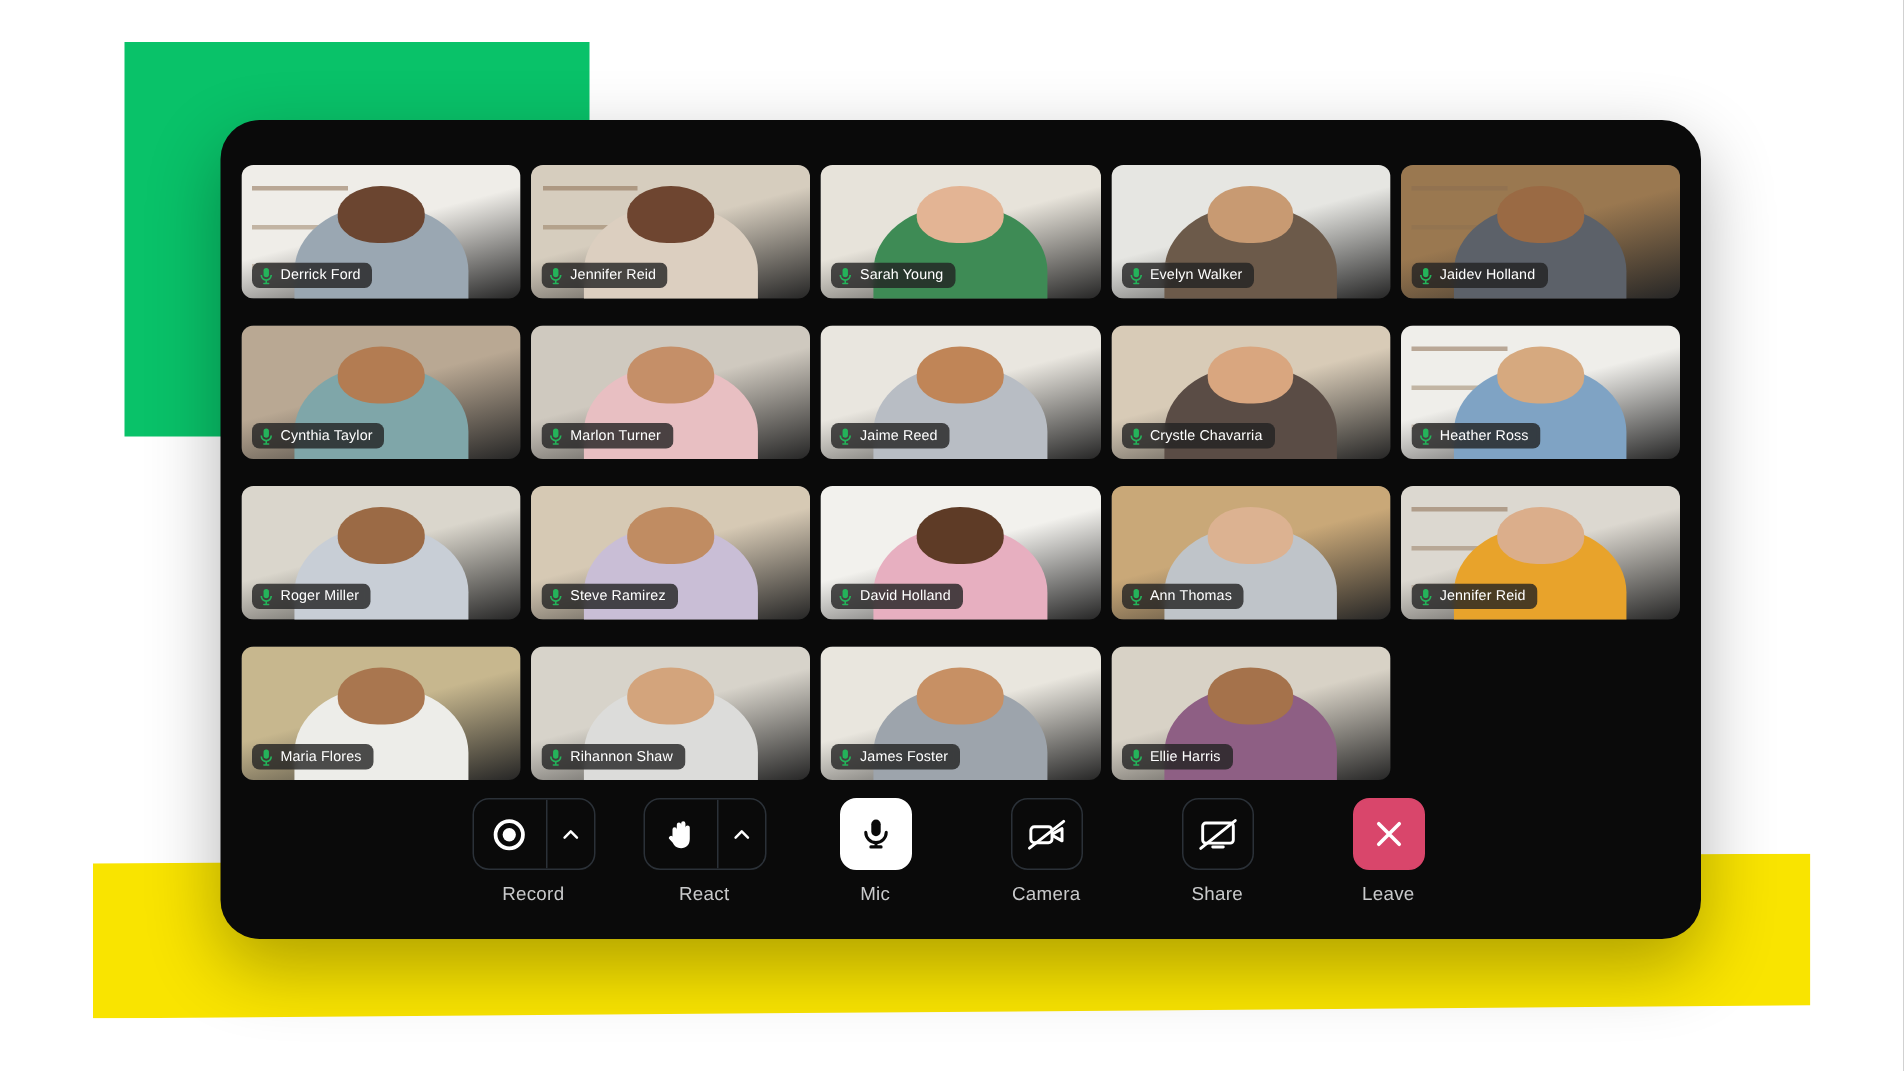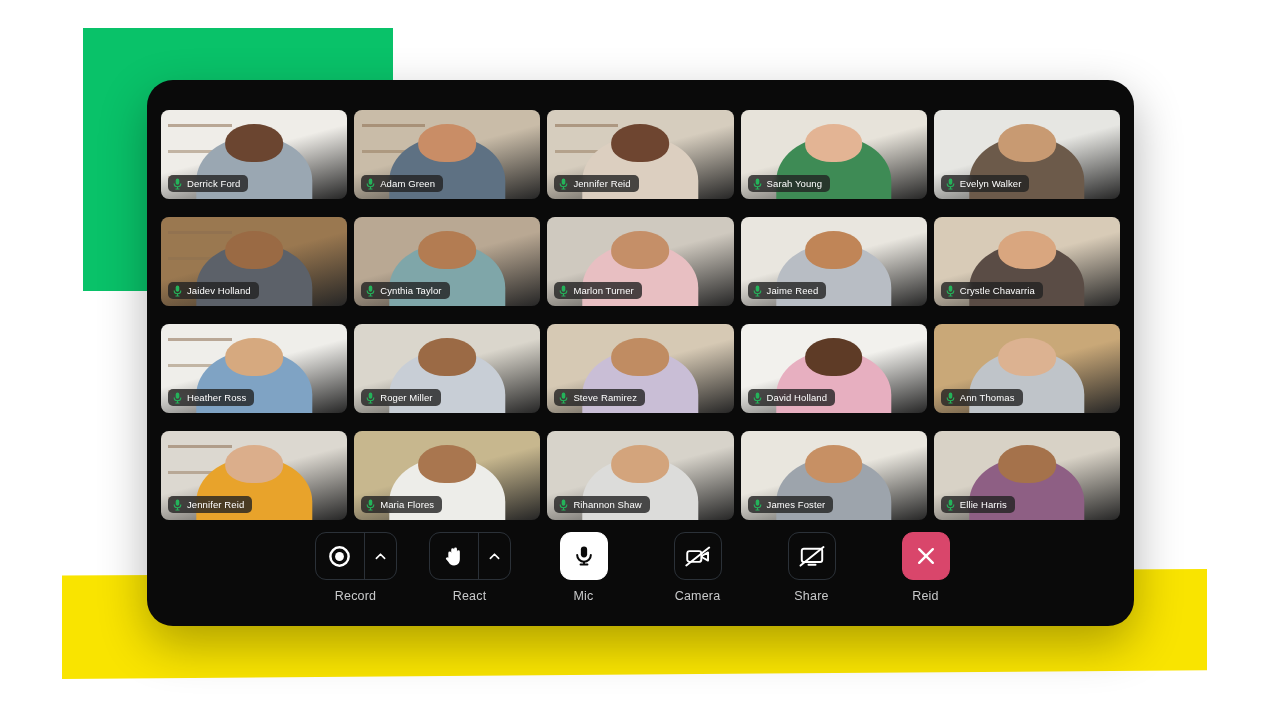--- a/index.html
+++ b/index.html
@@ -156,36 +156,20 @@
           <div class="person" style="background: rgb(154, 167, 178);"></div>
           <div class="head" style="background: rgb(107, 69, 48);"></div>
           <div class="namelabel">
             <svg class="mic-ic" viewBox="0 0 12 16">
               <rect x="3.6" y="0.8" width="4.8" height="8.2" rx="2.4" fill="#24B35A"></rect>
               <path d="M1.6 7.2a4.4 4.4 0 0 0 8.8 0" fill="none" stroke="#24B35A" stroke-width="1.5"></path>
               <rect x="5.3" y="11.4" width="1.4" height="3.2" fill="#24B35A"></rect>
               <rect x="3.2" y="14.0" width="5.6" height="1.4" rx=".7" fill="#24B35A"></rect>
             </svg>
             <span class="nm">Derrick Ford</span>
-          </div>
-        </div>
-        <div class="tile">
-          <div class="room" style="background: linear-gradient(165deg, rgb(201, 188, 168) 0%, rgb(201, 188, 168) 46%, rgba(0, 0, 0, 0.1) 100%);">
-            <div class="shelf"></div>
-          </div>
-          <div class="person" style="background: rgb(94, 113, 131);"></div>
-          <div class="head" style="background: rgb(201, 141, 102);"></div>
-          <div class="namelabel">
-            <svg class="mic-ic" viewBox="0 0 12 16">
-              <rect x="3.6" y="0.8" width="4.8" height="8.2" rx="2.4" fill="#24B35A"></rect>
-              <path d="M1.6 7.2a4.4 4.4 0 0 0 8.8 0" fill="none" stroke="#24B35A" stroke-width="1.5"></path>
-              <rect x="5.3" y="11.4" width="1.4" height="3.2" fill="#24B35A"></rect>
-              <rect x="3.2" y="14.0" width="5.6" height="1.4" rx=".7" fill="#24B35A"></rect>
-            </svg>
-            <span class="nm">Adam Green</span>
           </div>
         </div>
         <div class="tile">
           <div class="room" style="background: linear-gradient(165deg, rgb(214, 205, 190) 0%, rgb(214, 205, 190) 46%, rgba(0, 0, 0, 0.1) 100%);">
             <div class="shelf"></div>
           </div>
           <div class="person" style="background: rgb(220, 207, 192);"></div>
           <div class="head" style="background: rgb(110, 69, 48);"></div>
           <div class="namelabel">
             <svg class="mic-ic" viewBox="0 0 12 16">
@@ -505,18 +489,18 @@
             </svg>
           </div>
           <div class="caption">Share</div>
         </div>
         <div class="ctrl">
           <div class="solo danger">
             <svg viewBox="0 0 26 26" width="24" height="24">
               <path d="M5.6 5.6l14.8 14.8M20.4 5.6L5.6 20.4" stroke="#FFFFFF" stroke-width="2.6" stroke-linecap="round"></path>
             </svg>
           </div>
-          <div class="caption">Reid</div>
+          <div class="caption">Leave</div>
         </div>
       </div>
 
   </div>
 </div>
 
 </body></html>

